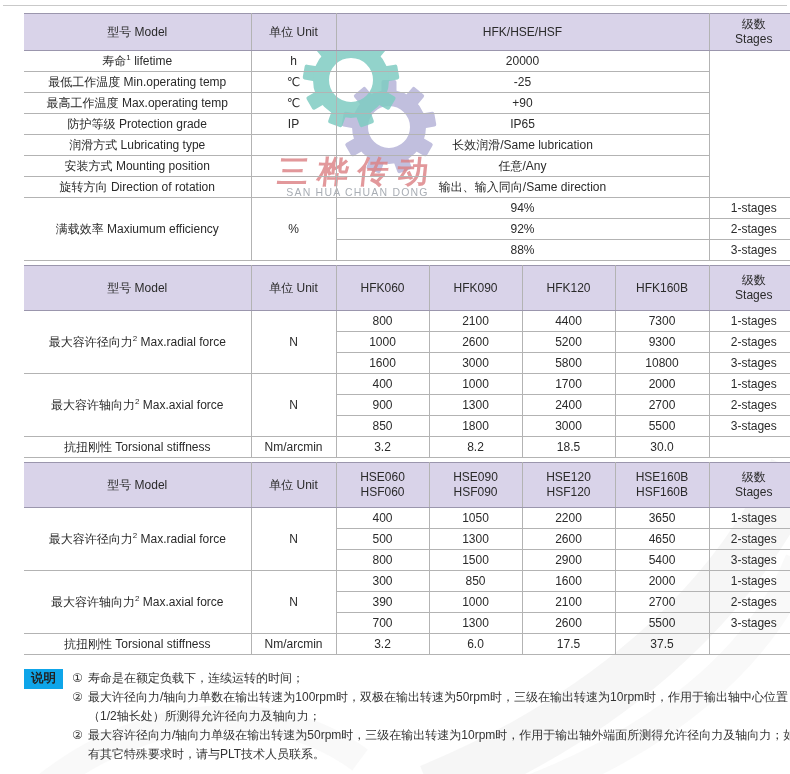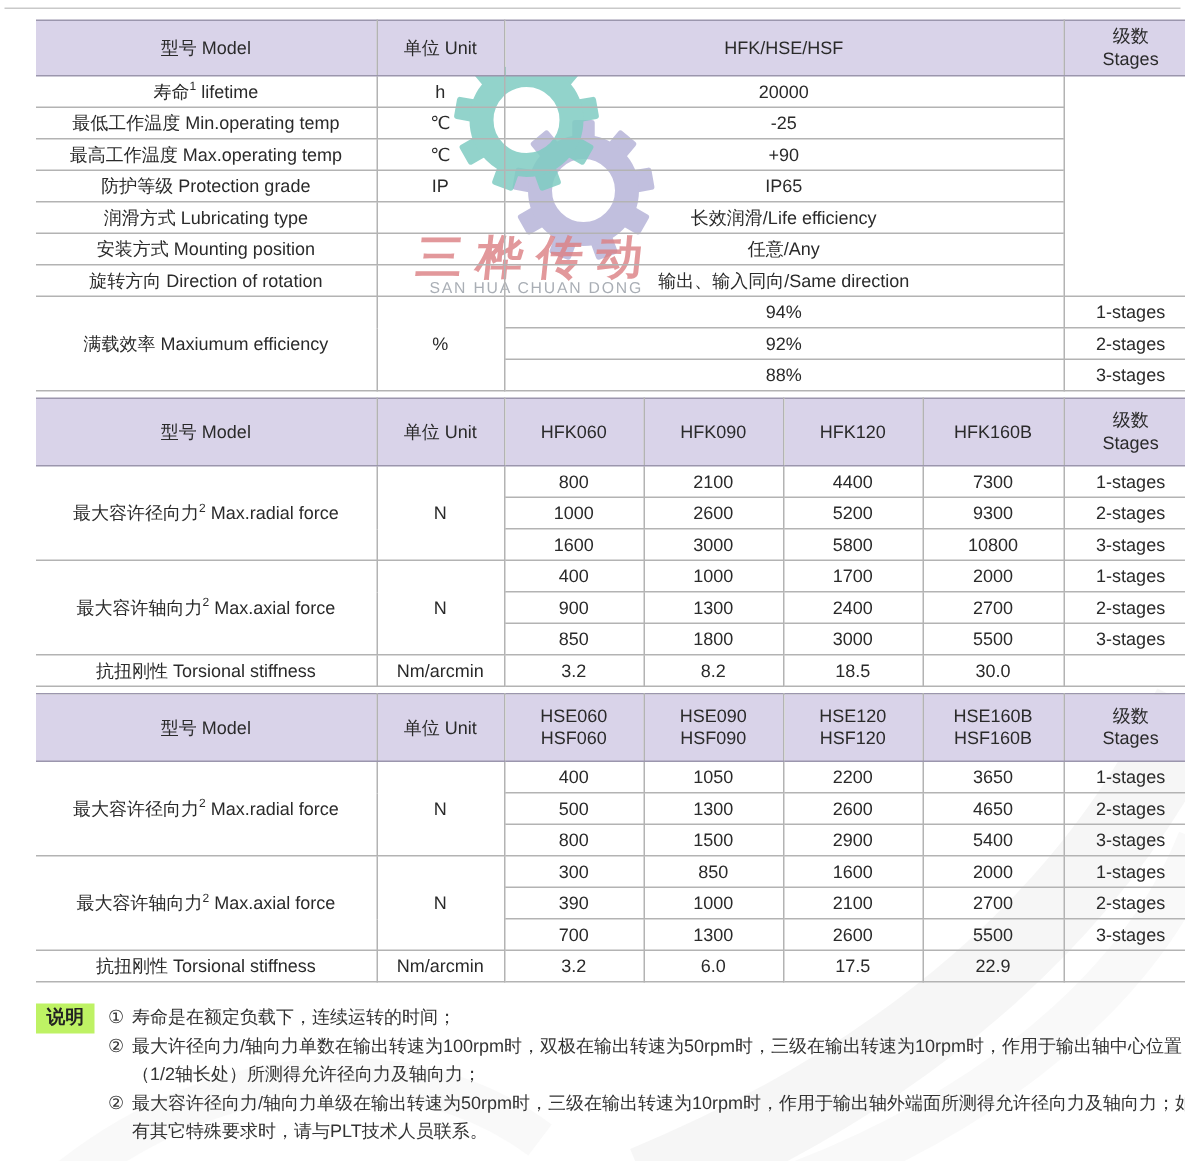--- a/index.html
+++ b/index.html
@@ -21,21 +21,21 @@
   table.spec th:last-child,  table.spec td:last-child  { border-right:none; }
   #t1 th { height:36px; }
   #t2 th, #t3 th { height:44px; }
   td.lft { text-align:left; padding-left:26px; }
   td.sh  { background:rgba(120,120,120,0.105); }
   td.fa  { background:rgba(120,120,120,0.04); }
   sup { font-size:8px; vertical-align:super; line-height:0; }
 
   .notes { display:flex; align-items:flex-start; margin-top:14px; width:774px; }
   .badge {
-    flex:0 0 auto; background:#bef264; color:#222; font-size:12.5px; font-weight:bold;
+    flex:0 0 auto; background:#0ea5e9; color:#222; font-size:12.5px; font-weight:bold;
     padding:1px 7px 2px; margin-right:9px;
   }
   .note-list { flex:1; }
   .note { display:flex; font-size:12px; color:#333; line-height:1.58; }
   .note .marker { flex:0 0 16px; }
   .note .ntext { flex:1; }
 
   .watermark { position:absolute; inset:0; z-index:1; pointer-events:none; }
   .wm-zh {
     position:absolute; left:265px; top:151px; width:185px; text-align:center;
@@ -126,21 +126,21 @@
           <td>+90</td>
         </tr>
         <tr>
           <td class="lft fa"><span>防护等级</span><span> Protection grade</span></td>
           <td class="fa">IP</td>
           <td class="fa">IP65</td>
         </tr>
         <tr>
           <td class="lft fa"><span>润滑方式</span><span> Lubricating type</span></td>
           <td class="fa"></td>
-          <td class="fa">长效润滑/Life efficiency</td>
+          <td class="fa">长效润滑/Same lubrication</td>
         </tr>
         <tr>
           <td class="lft fa"><span>安装方式</span><span> Mounting position</span></td>
           <td class="fa"></td>
           <td class="fa">任意/Any</td>
         </tr>
         <tr>
           <td class="lft"><span>旋转方向</span><span> Direction of rotation</span></td>
           <td></td>
           <td>输出、输入同向/Same direction</td>
@@ -309,21 +309,21 @@
           <td class="sh">2600</td>
           <td class="sh">5500</td>
           <td class="sh">3-stages</td>
         </tr>
         <tr>
           <td>抗扭刚性 Torsional stiffness</td>
           <td>Nm/arcmin</td>
           <td>3.2</td>
           <td>6.0</td>
           <td>17.5</td>
-          <td>22.9</td>
+          <td>37.5</td>
           <td></td>
         </tr>
       </tbody>
     </table>
 
     <div class="notes">
       <span class="badge">说明</span>
       <div class="note-list">
         <div class="note">
           <span class="marker">①</span>

